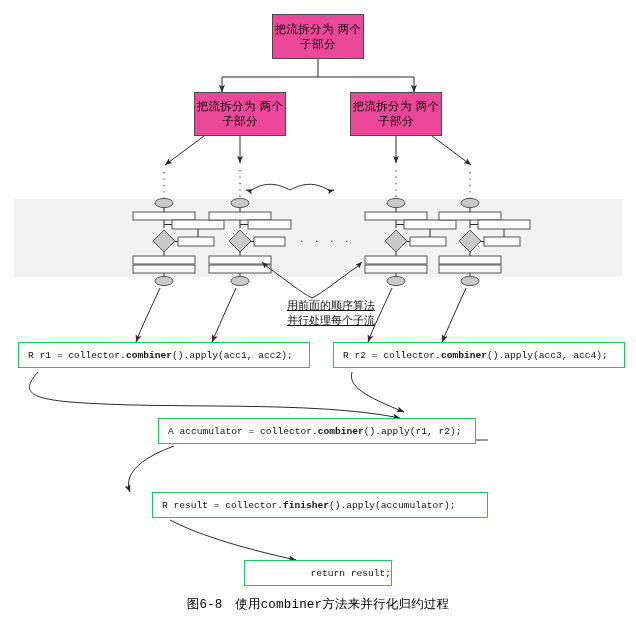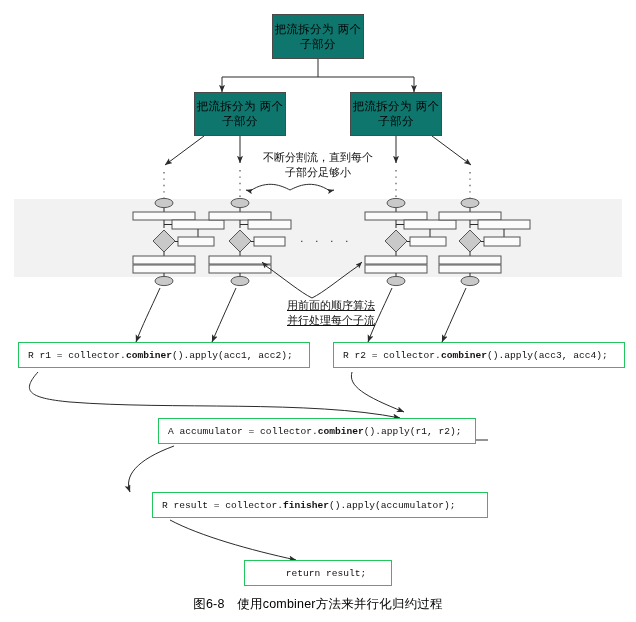--- a/index.html
+++ b/index.html
@@ -5,21 +5,21 @@
   html,body{margin:0;padding:0;background:#ffffff;}
   body{
     width:636px;height:622px;position:relative;overflow:hidden;
     font-family:"Liberation Serif","DejaVu Serif",serif;
     color:#1a1a1a;
   }
   #stage{position:absolute;left:0;top:0;width:636px;height:622px;}
   svg#canvas{position:absolute;left:0;top:0;width:636px;height:622px;}
   .cbox{
     position:absolute;
-    background:#0f766e;
+    background:#ec4899;
     border:1px solid #4a4a4a;
     box-sizing:border-box;
     display:flex;align-items:center;justify-content:center;
     text-align:center;
     font-family:"DejaVu Sans","Liberation Sans",sans-serif;
     font-size:11.5px;line-height:15px;
     color:#000;
     letter-spacing:.3px;
   }
   .codebox{
@@ -28,33 +28,33 @@
     border:1px solid #22c55e;
     box-sizing:border-box;
     display:flex;align-items:center;
     padding-left:9px;
     font-family:"Liberation Mono","DejaVu Sans Mono",monospace;
     font-size:9.6px;
     color:#111;
     white-space:pre;
     letter-spacing:0px;
   }
-  .codebox.center{justify-content:center;padding-left:16px;}
+  .codebox.center{justify-content:flex-end;padding-left:16px;}
   .codebox b{font-weight:bold;}
   .note{
     position:absolute;
     font-family:"DejaVu Sans","Liberation Sans",sans-serif;
     font-size:11px;line-height:15px;
     text-align:center;color:#111;
     white-space:pre-line;
   }
   .caption{
     position:absolute;left:0;top:596px;width:636px;
     text-align:center;
-    font-family:Liberation Sans, sans-serif;
+    font-family:Liberation Mono, monospace;
     font-size:12.5px;color:#000;letter-spacing:.2px;
   }
   .dots{
     position:absolute;
     font-family:"DejaVu Sans","Liberation Sans",sans-serif;
     font-size:11px;color:#333;letter-spacing:4px;
   }
 </style>
 </head>
 <body>
@@ -210,22 +210,20 @@
   <div class="cbox" style="left:194px;top:92px;width:92px;height:44px;">
     <span>把流拆分为
 两个子部分</span>
   </div>
 
   <div class="cbox" style="left:350px;top:92px;width:92px;height:44px;">
     <span>把流拆分为
 两个子部分</span>
   </div>
 
-  <div class="note" style="left:234px;top:150px;width:168px;">不断分割流，直到每个
-子部分足够小</div>
 
   <div class="note" style="left:256px;top:298px;width:150px;text-decoration:underline;">用前面的顺序算法
 并行处理每个子流</div>
 
 
   <div class="dots" style="left:300px;top:232px;">. . . .</div>
 
   <div class="codebox" style="left:18px;top:342px;width:292px;height:26px;">
     <span>R r1 = collector.</span><b>combiner</b><span>().apply(acc1, acc2);</span>
   </div>

